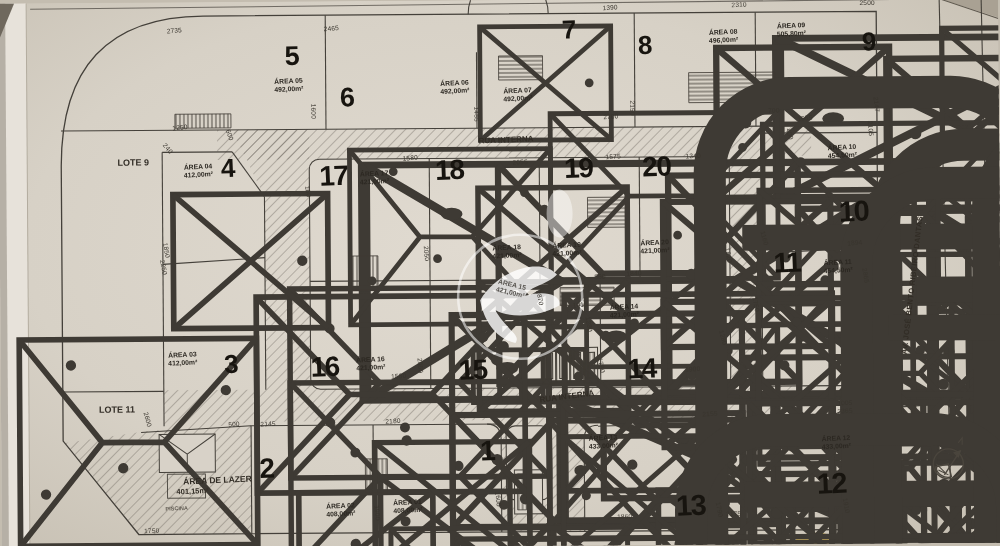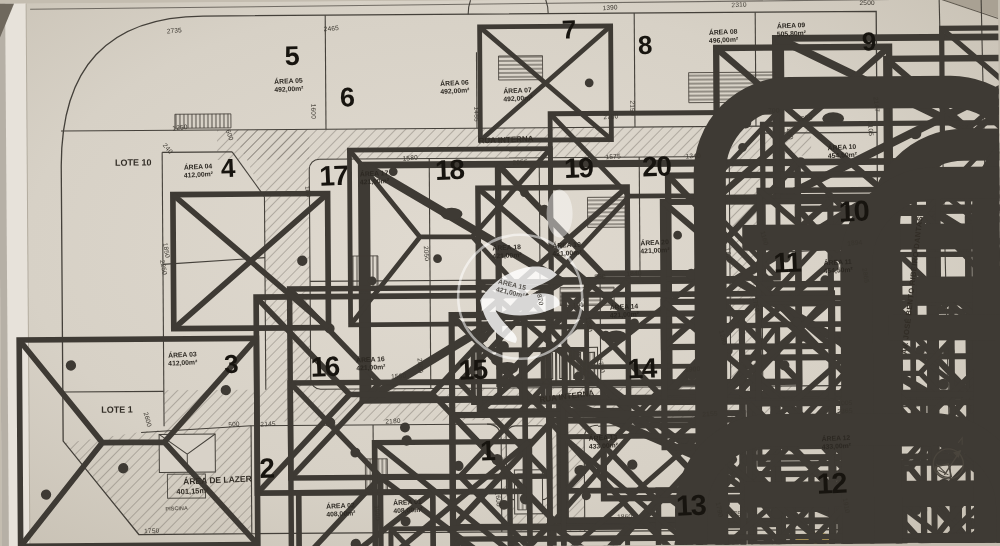--- a/index.html
+++ b/index.html
@@ -222,22 +222,22 @@
       <path d="M12,-13 L6,-11 L10,-7 Z" fill="#4a453d"></path>
       <path d="M14,-19 L14,-26 L10,-21" stroke-width="1.1"></path>
     </g>
   </svg>
 
   <div class="labels">
 
     <span class="t" style="left:507px;top:140px;--r:-2deg;font-size:8px">RUA INTERNA</span>
     <span class="t" style="left:566px;top:397px;--r:-7deg;font-size:8px">RUA INTERNA</span>
     <span class="t" style="left:912px;top:288px;--r:-83deg;font-size:7.5px;letter-spacing:.4px">AV. JOSÉ BENTO RIBEIRO DANTAS</span>
-    <span class="t" style="left:134px;top:160px;font-size:9px">LOTE 10</span>
-    <span class="t" style="left:116px;top:407px;font-size:9px">LOTE 1</span>
+    <span class="t" style="left:134px;top:160px;font-size:9px">LOTE 9</span>
+    <span class="t" style="left:116px;top:407px;font-size:9px">LOTE 11</span>
     <span class="t" style="left:216px;top:478px;--r:-2deg;font-size:8.5px">ÁREA DE LAZER</span>
     <span class="t" style="left:191px;top:489px;--r:-2deg;font-size:7.5px">401,15m²</span>
     <span class="t" style="left:175px;top:506px;--r:-2deg;font-size:5.5px;opacity:.7">PISCINA</span>
 
     <span class="n" style="left:486px;top:451px">1</span>
     <span class="n" style="left:265px;top:467px">2</span>
     <span class="n" style="left:230px;top:362px;--s:26px">3</span>
     <span class="n" style="left:228px;top:166px;--s:26px">4</span>
     <span class="n" style="left:293px;top:55px;--s:27px">5</span>
     <span class="n" style="left:348px;top:97px;--s:27px">6</span>

